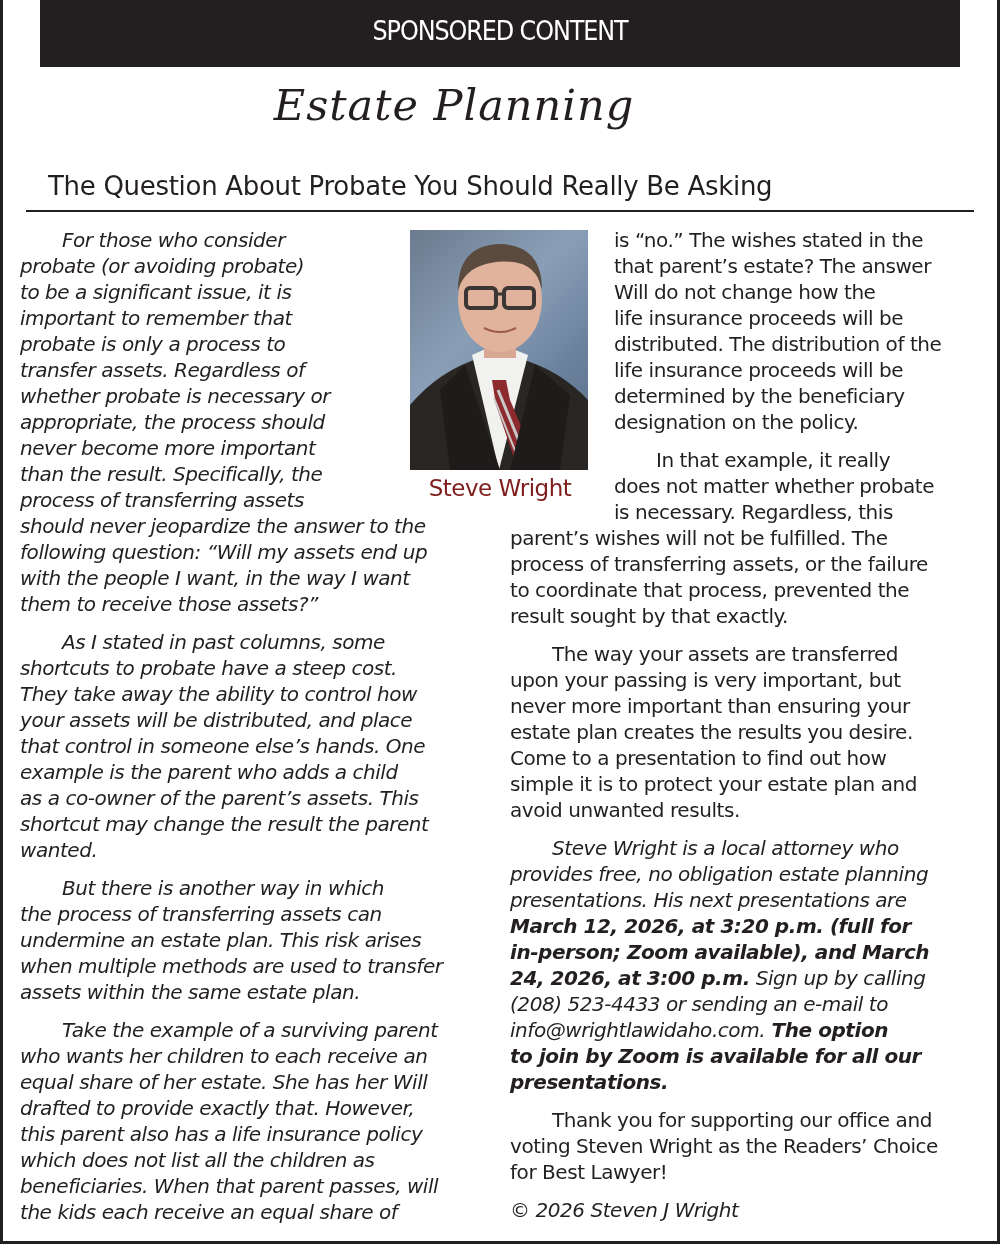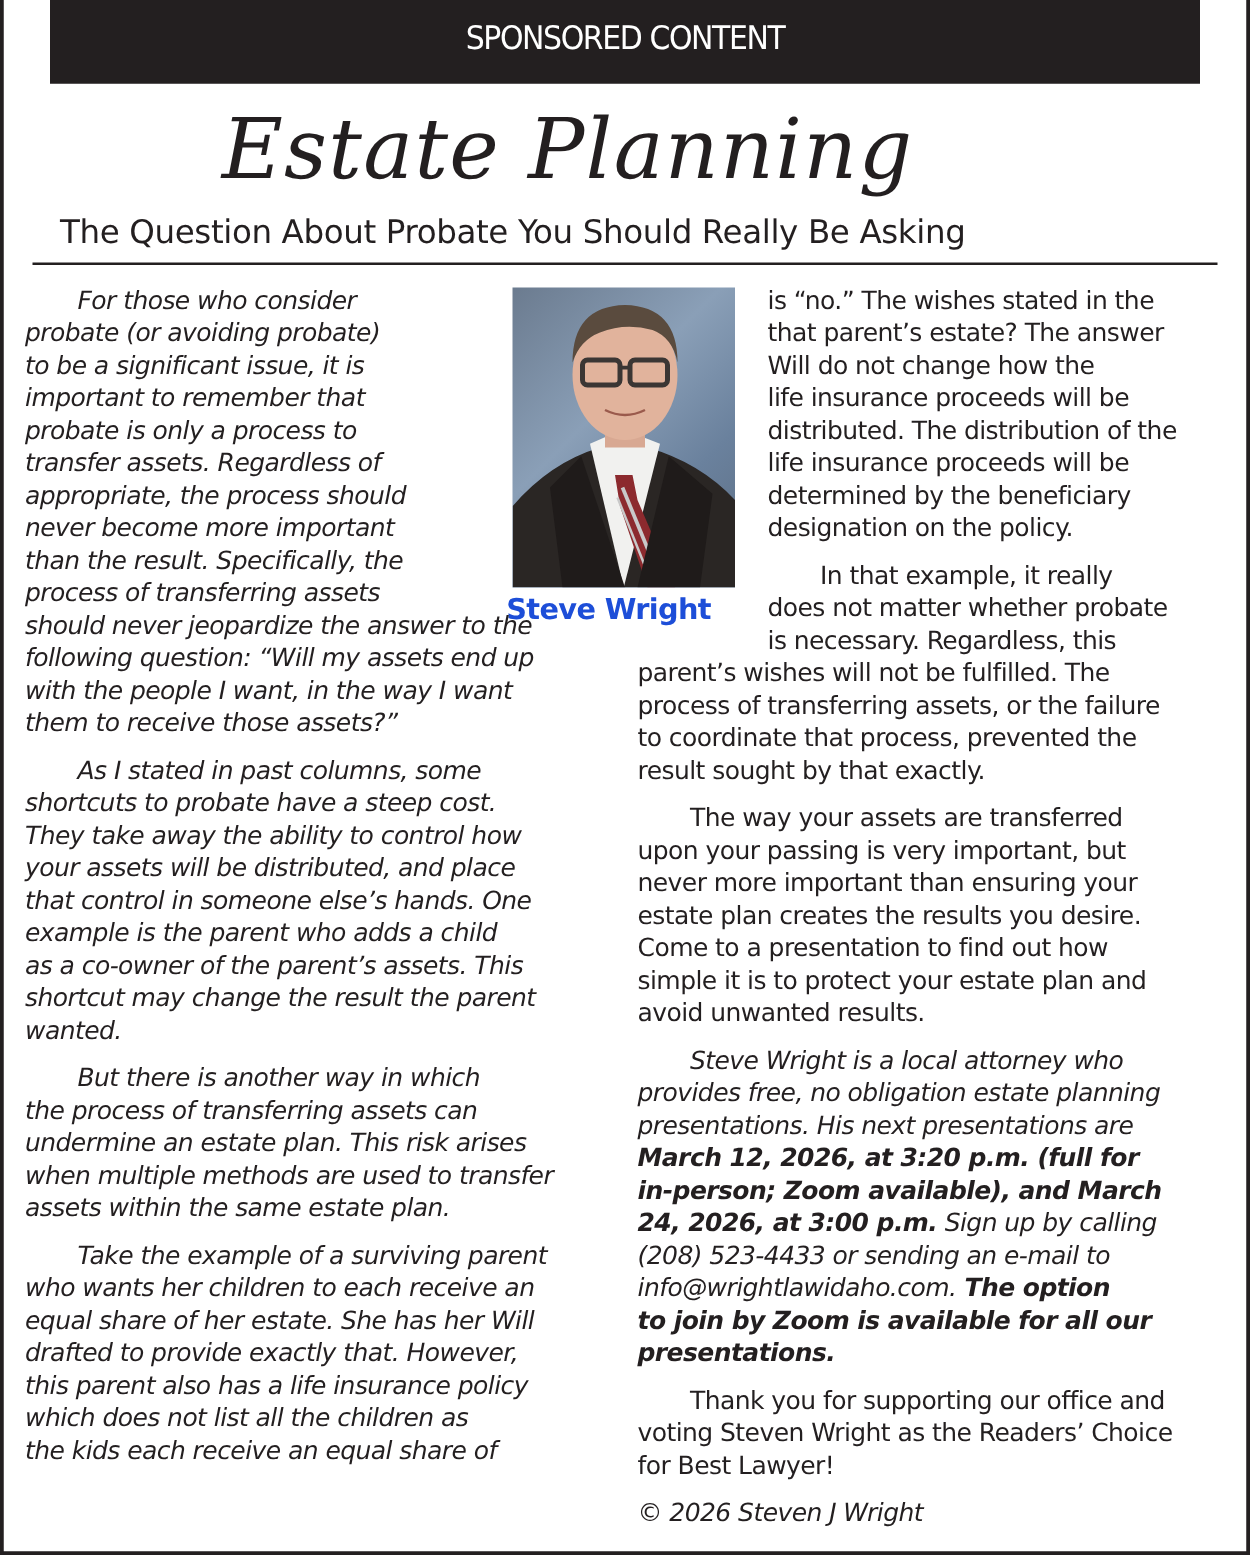--- a/index.html
+++ b/index.html
@@ -11,21 +11,21 @@
   .banner {
     position: absolute; left: 0; top: 0; width: 1000px; height: 67px;
     background: #231f20; color: #ffffff;
     font-family: "DejaVu Sans", sans-serif; font-size: 26px; letter-spacing: -1.2px;
     text-align: center; line-height: 62px; font-weight: normal;
     transform: scaleX(0.92);
   }
   .title {
     position: absolute; left: 0; width: 908px; top: 80px;
     text-align: center; font-family: "DejaVu Serif", serif; font-style: italic;
-    font-size: 67px; color: #231f20; letter-spacing: 1px;
+    font-size: 43px; color: #231f20; letter-spacing: 1px;
   }
   .subtitle {
     position: absolute; left: 0; width: 1000px; top: 171px;
     text-align: left; font-family: "DejaVu Sans", sans-serif; font-size: 26px;
     color: #231f20; letter-spacing: -0.3px; margin-left: 48px;
   }
   .rule {
     position: absolute; left: 26px; width: 948px; top: 210px; height: 2px;
     background: #231f20;
   }
@@ -37,22 +37,22 @@
   .col-right { position: absolute; left: 510px; top: 227px; width: 470px; }
   .line { white-space: nowrap; display: block; }
   .indent { padding-left: 42px; }
   .pgap { height: 12px; }
   .photo {
     position: absolute; left: 410px; top: 230px; width: 178px; height: 240px;
     overflow: hidden;
     background: linear-gradient(135deg, #6b7b8f 0%, #8a9fb7 40%, #6a819d 70%, #5c6d82 100%);
   }
   .caption {
-    position: absolute; left: 405px; top: 475px; width: 190px; 
-    font-family: "DejaVu Sans", sans-serif; font-size: 23px; color: #1d4ed8; letter-spacing: -0.5px; font-weight: bold;
+    position: absolute; left: 405px; top: 475px; width: 190px; text-align: center;
+    font-family: "DejaVu Sans", sans-serif; font-size: 23px; color: #7f1d1d; letter-spacing: -0.5px;
   }
   .ital { font-style: italic; }
   .b { font-weight: bold; font-style: italic; }
 </style>
 </head>
 <body>
 
 <div class="frame"></div>
 
 <div class="banner">SPONSORED CONTENT</div>
@@ -91,20 +91,21 @@
 <div class="caption">Steve Wright</div>
 
 <div class="col-left body-text">
   <div>
     <span class="line indent">For those who consider</span>
     <span class="line">probate (or avoiding probate)</span>
     <span class="line">to be a significant issue, it is</span>
     <span class="line">important to remember that</span>
     <span class="line">probate is only a process to</span>
     <span class="line">transfer assets. Regardless of</span>
+    <span class="line">whether probate is necessary or</span>
     <span class="line">appropriate, the process should</span>
     <span class="line">never become more important</span>
     <span class="line">than the result. Specifically, the</span>
     <span class="line">process of transferring assets</span>
     <span class="line">should never jeopardize the answer to the</span>
     <span class="line">following question: “Will my assets end up</span>
     <span class="line">with the people I want, in the way I want</span>
     <span class="line">them to receive those assets?”</span>
   </div>
   <div class="pgap"></div>
@@ -128,20 +129,21 @@
     <span class="line">assets within the same estate plan.</span>
   </div>
   <div class="pgap"></div>
   <div>
     <span class="line indent">Take the example of a surviving parent</span>
     <span class="line">who wants her children to each receive an</span>
     <span class="line">equal share of her estate. She has her Will</span>
     <span class="line">drafted to provide exactly that. However,</span>
     <span class="line">this parent also has a life insurance policy</span>
     <span class="line">which does not list all the children as</span>
+    <span class="line">beneficiaries. When that parent passes, will</span>
     <span class="line">the kids each receive an equal share of</span>
   </div>
 </div>
 
 <div class="col-right body-text">
   <div style="padding-left:104px;">
     <span class="line">is “no.” The wishes stated in the</span>
     <span class="line">that parent’s estate? The answer</span>
     <span class="line">Will do not change how the</span>
     <span class="line">life insurance proceeds will be</span>

